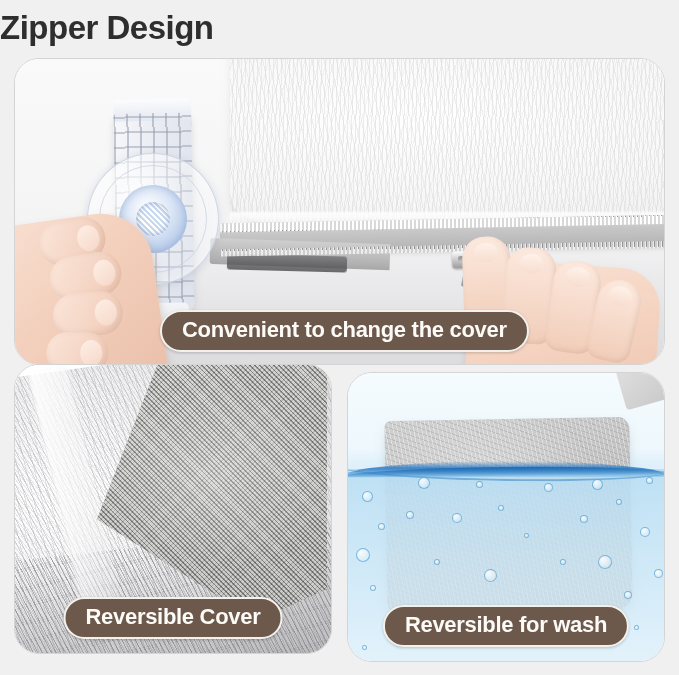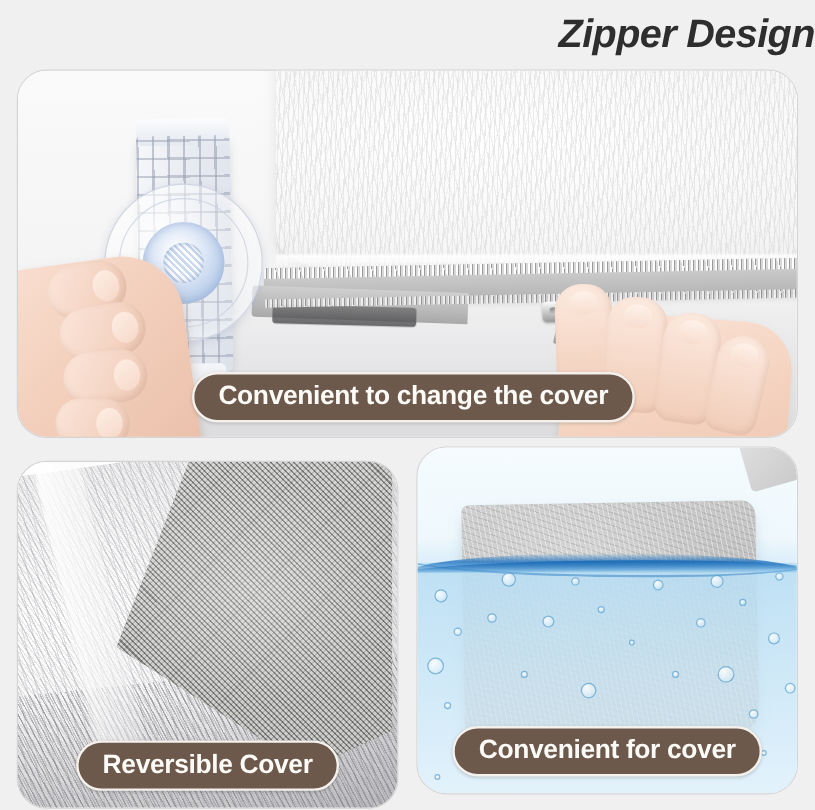--- a/index.html
+++ b/index.html
@@ -7,37 +7,37 @@
   body {
     background:#f0f0f0;
     font-family:"Liberation Sans", sans-serif;
     overflow:hidden;
     position:relative;
   }
 
   
   .title-bar{
     width:679px; height:56px;
-    display:flex; align-items:center; justify-content:flex-end;font-style:italic;
+    display:flex; align-items:center; justify-content:flex-start;
   }
   .title{
     font-size:33px; font-weight:bold; color:#2e2e2e;
     letter-spacing:-0.5px;
   }
 
   
   .panel{
     position:absolute;
     background:#fff;
     border:1px solid #d4d4d4;
     border-radius:25px;
     overflow:hidden;
   }
   #panel-top    { left:14px;  top:58px;  width:651px; height:307px; }
-  #panel-bl     { left:14px;  top:384px; width:318px; height:290px; }
+  #panel-bl     { left:14px;  top:364px; width:318px; height:290px; }
   #panel-br     { left:347px; top:372px; width:318px; height:290px; }
 
   .scene{ position:absolute; inset:0; overflow:hidden; }
 
   
   .badge{
     position:absolute;
     background:#6d594c;
     color:#fdfbf7;
     border:2px solid #f4f0ec;
@@ -497,14 +497,14 @@
         <div class="bub" style="left: 268px; top: 126px; width: 6px; height: 6px;"></div>
         <div class="bub" style="left: 276px; top: 218px; width: 8px; height: 8px;"></div>
         <div class="bub" style="left: 292px; top: 154px; width: 10px; height: 10px;"></div>
         <div class="bub" style="left: 298px; top: 104px; width: 7px; height: 7px;"></div>
         <div class="bub" style="left: 286px; top: 252px; width: 5px; height: 5px;"></div>
         <div class="bub" style="left: 192px; top: 232px; width: 7px; height: 7px;"></div>
         <div class="bub" style="left: 96px; top: 232px; width: 6px; height: 6px;"></div>
         <div class="bub" style="left: 306px; top: 196px; width: 9px; height: 9px;"></div>
       </div>
   </div>
-  <div class="badge" id="badge-br">Convenient for cover</div>
+  <div class="badge" id="badge-br">Reversible for wash</div>
 </div>
 
 </body></html>

